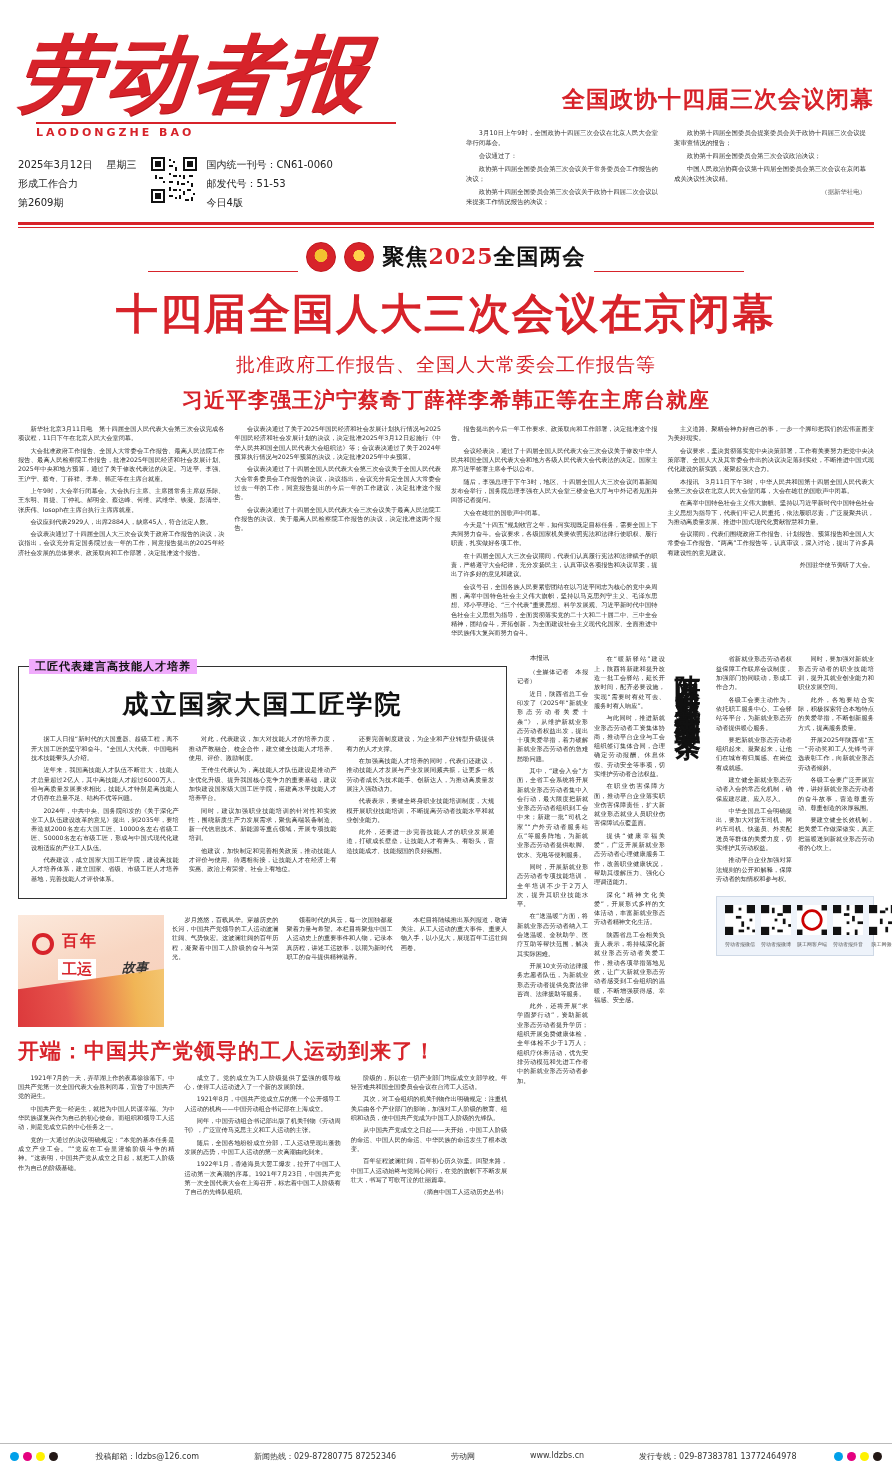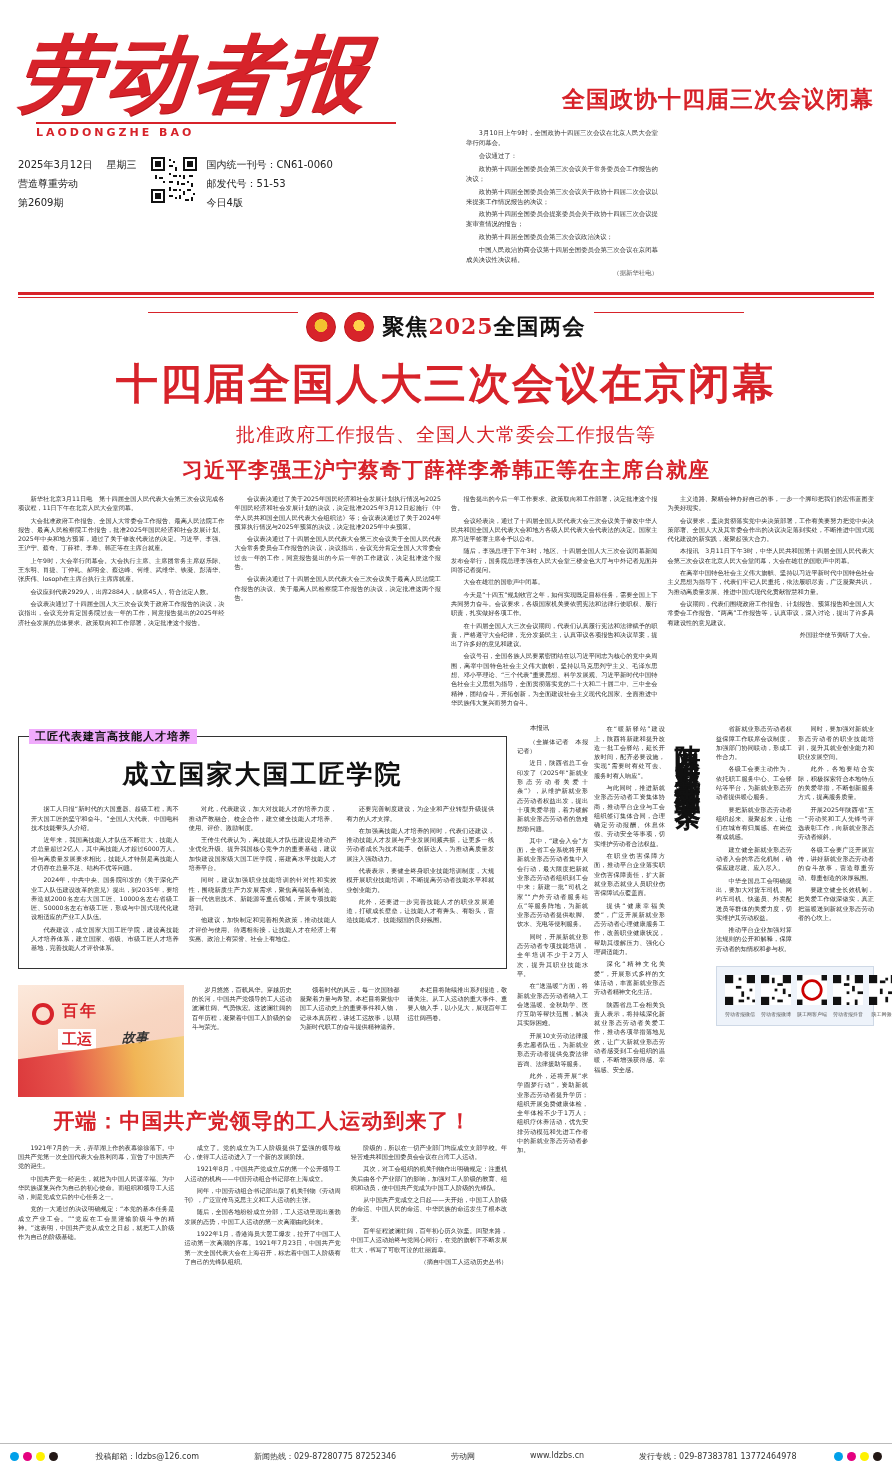--- a/index.html
+++ b/index.html
@@ -39,33 +39,33 @@
   .meta-col { padding-right: 14px; line-height: 1.9; white-space: nowrap; }
   .qr-box { width: 46px; height: 46px; margin: 2px 10px 0 0; }
   .qr-box svg { display:block; }
 
   
   .mast-right { flex: 1; padding-left: 10px; }
   .mast-head-title {
     color: #d7232a; font-weight: 700; font-size: 23px; letter-spacing: 1px;
     text-align: right; margin-top: 54px; font-family:"DejaVu Serif","Liberation Serif",serif;
   }
-  .mast-news { display: flex; margin-top: 14px; border-top: 0; flex-direction: column; }
+  .mast-news { display: flex; margin-top: 14px; border-top: 0; }
   .mast-news .col {
     width: 50%; font-size: 6.4px; line-height: 1.55; color: #333; padding: 0 8px;
     text-align: justify;
   }
   .mast-news .col p { margin: 0 0 3px 0; text-indent: 2em; }
   .mast-news .src { text-align: right; text-indent: 0; color:#555; }
 
   .red-rule-thick { height: 3px; background: #d7232a; margin: 10px 0 0 0; }
   .red-rule-thin { height: 1px; background: #d7232a; margin-top: 2px; }
 
   
-  .banner { display: flex; justify-content: center; align-items: flex-start; gap: 8px; margin: 14px 0 6px; }
+  .banner { display: flex; justify-content: center; align-items: flex-end; gap: 8px; margin: 14px 0 6px; }
   .emblem { width: 30px; height: 30px; border-radius: 50%; background: radial-gradient(circle at 50% 45%, #f2c230 0 30%, #d7232a 32% 100%); border:1px solid #c0171d; position: relative; }
   .emblem.two { background: radial-gradient(circle at 50% 45%, #ffd24a 0 26%, #d7232a 28% 100%); }
   .banner-text { font-size: 22px; font-weight: 700; color: #111; letter-spacing: 1px; font-family:"DejaVu Serif","Liberation Serif",serif; }
   .banner-text .red { color: #d7232a; }
   .banner-rule { flex: 0 0 150px; height: 1px; background: #d7232a; }
 
   
   .headline {
     text-align: center; color: #d7232a; font-weight: 700;
     font-size: 42px; letter-spacing: 2px; margin: 14px 0 10px;
@@ -99,36 +99,36 @@
     margin: 10px 0 12px; font-family:"DejaVu Serif","Liberation Serif",serif;
   }
   .boxed-cols { display:flex; gap: 10px; }
   .boxed-cols .c { flex:1; font-size: 6.2px; line-height:1.5; text-align: justify; color:#2b2b2b;}
   .boxed-cols .c p { margin: 0 0 3px; text-indent: 2em; }
 
   
   .feature { margin-top: 16px; }
   .feature-top { display: flex; gap: 8px; }
   .feature-art {
-    width: 166px; height: 112px; position: relative; overflow: hidden;
+    width: 146px; height: 112px; position: relative; overflow: hidden;
     background: linear-gradient(160deg,#fce9dc 0%, #f8d6c2 45%, #f6cdbb 100%);
     border: 0;
   }
   .feature-art .gear { position:absolute; left: 14px; top: 18px; width: 22px; height: 22px; border-radius:50%; border: 4px solid #d7232a;}
   .feature-art .t1 { position:absolute; left: 44px; top: 16px; color:#d7232a; font-size: 16px; font-weight:700; letter-spacing:2px;}
   .feature-art .t2 { position:absolute; left: 40px; top: 44px; color:#d7232a; font-size: 15px; font-weight:700; background:#fff; padding: 1px 4px;}
   .feature-art .t3 { position:absolute; left: 104px; top: 44px; color:#333; font-size: 13px; font-weight:700;font-style:italic;}
   .feature-art .ribbon { position:absolute; left:-10px; bottom:-20px; width: 200px; height: 70px;
     background: linear-gradient(90deg,#d7232a 0%, #e4453f 30%, #f0b24a 65%, #f6d98a 100%);
     transform: rotate(-8deg); opacity: .9; }
   .feature-cols { flex:1; display:flex; gap:8px; }
   .feature-cols .c { flex:1; font-size:6.2px; line-height:1.5; text-align:justify; color:#2b2b2b;}
   .feature-cols .c p { margin:0 0 3px; text-indent:2em;}
   .feature-title {
-    text-align:center; font-size: 21px; font-weight:700; color:#d7232a; letter-spacing:1px;
+    font-size: 21px; font-weight:700; color:#d7232a; letter-spacing:1px;
     margin: 10px 0 8px; font-family:"DejaVu Serif","Liberation Serif",serif;
   }
   .feature-body { display:flex; gap:10px; }
   .feature-body .c { flex:1; font-size:6.2px; line-height:1.5; text-align:justify; color:#2b2b2b;}
   .feature-body .c p { margin:0 0 3px; text-indent:2em;}
   .feature-body .c p.right { text-align:right; text-indent:0; }
 
   
   .vtitle {
     writing-mode: vertical-rl; text-orientation: upright;
@@ -170,21 +170,21 @@
   <div class="masthead">
 
     <div class="logo-block">
       <div class="logo-art">劳动者报</div>
       <div class="logo-rule"></div>
       <div class="logo-pinyin">LAODONGZHE  BAO</div>
 
       <div class="meta-rows">
         <div class="meta-col">
           <div>2025年3月12日</div>
-          <div>营造尊重劳动</div>
+          <div>形成工作合力</div>
           <div>第2609期</div>
         </div>
         <div class="meta-col">
           <div>星期三</div>
         </div>
         <div class="qr-box">
           <svg width="46" height="46" viewBox="0 0 23 23" class="tinyqr" aria-hidden="true">
             <rect width="23" height="23" fill="#fff"></rect>
             <g fill="#111">
               <rect x="0" y="0" width="7" height="7"></rect>

